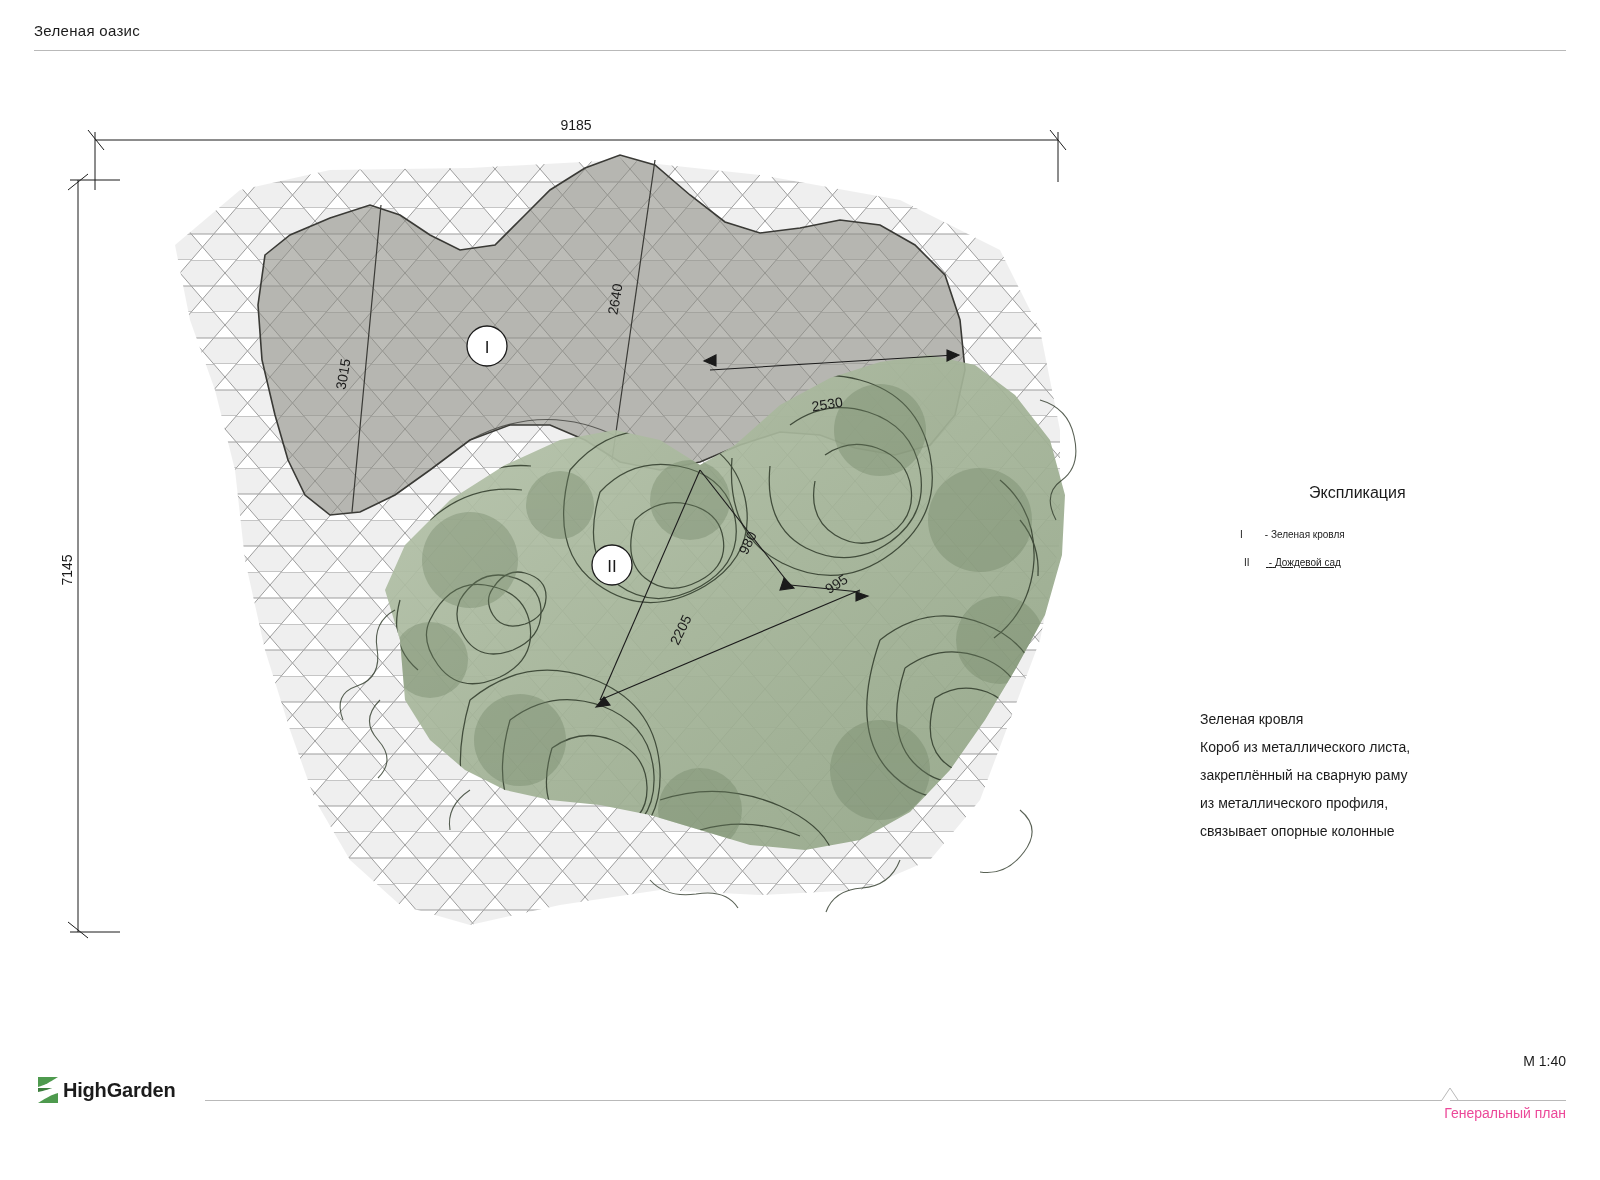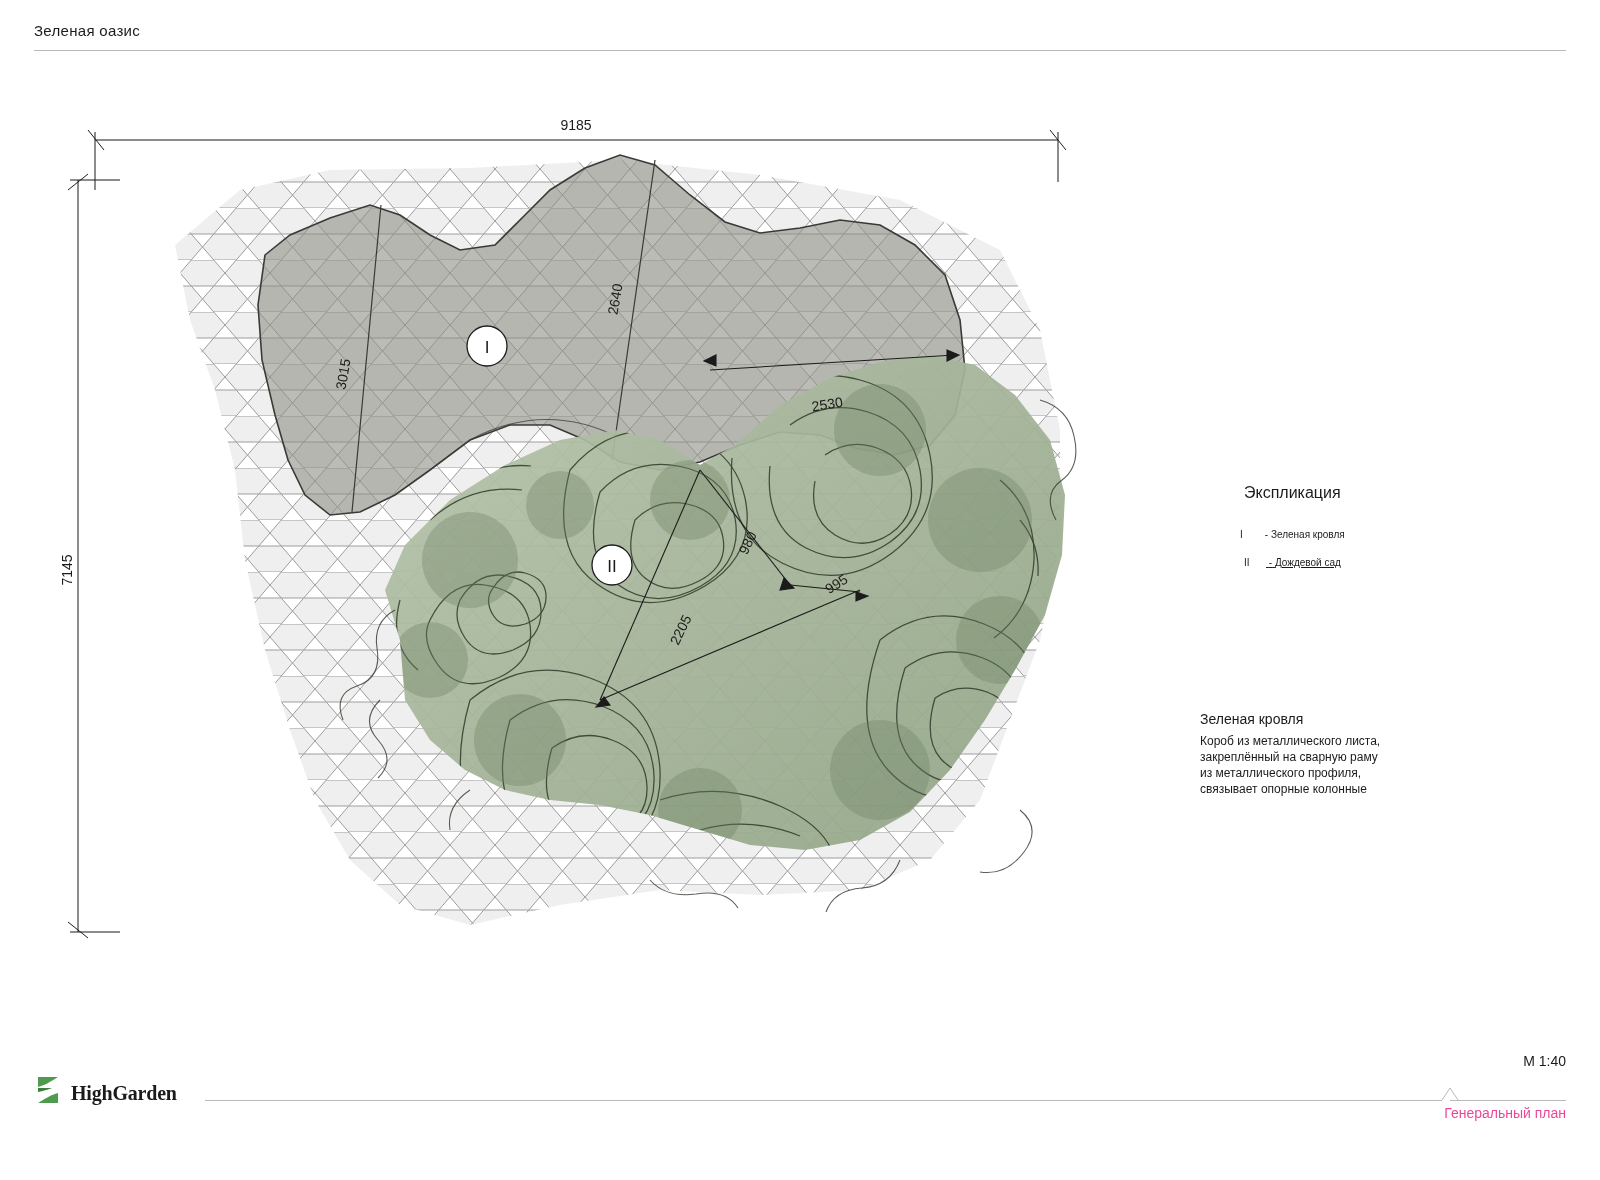--- a/index.html
+++ b/index.html
@@ -19,53 +19,53 @@
     font-size:15px;letter-spacing:.3px;color:#1b1b1b;
   }
   .header-rule{
     position:absolute;left:34px;top:50px;width:1532px;height:1px;
     background:#b9b9b9;
   }
 
   
   .footer-logo{
     position:absolute;left:34px;top:1075px;
-    display:flex;align-items:flex-end;gap:9px;font-family:Liberation Serif, serif;
+    display:flex;align-items:center;gap:1px;
   }
   .logo-mark{width:28px;height:30px;position:relative;}
   .logo-text{font-size:20px;font-weight:bold;letter-spacing:-.2px;color:#1b1b1b;}
   .footer-rule{
     position:absolute;left:205px;top:1100px;width:1237px;height:1px;background:#b9b9b9;
   }
   .footer-rule-right{
     position:absolute;left:1450px;top:1100px;width:116px;height:1px;background:#b9b9b9;
   }
   .footer-scale{
     position:absolute;right:34px;top:1053px;font-size:14px;color:#1b1b1b;text-align:center;
   }
   .footer-caption{
     position:absolute;right:34px;top:1105px;font-size:14px;color:#ec4899;text-align:center;
   }
 
   
   .legend-title{
-    position:absolute;left:1244px;top:484px;font-size:16px;color:#1b1b1b;
+    position:absolute;left:1309px;top:484px;font-size:16px;color:#1b1b1b;
   }
   .legend-item{
     position:absolute;font-size:10px;color:#1b1b1b;white-space:nowrap;
   }
   .legend-item .rn{display:inline-block;width:22px;text-align:left;}
   .legend-1{left:1240px;top:529px;}
   .legend-2{left:1244px;top:557px;text-decoration:underline;}
 
   .note-title{
     position:absolute;left:1200px;top:711px;font-size:14px;color:#1b1b1b;
   }
   .note-body{
-    position:absolute;left:1200px;top:733px;font-size:12px;line-height:16px;color:#1b1b1b;
+    position:absolute;left:1200px;top:733px;font-size:14px;line-height:28px;color:#1b1b1b;
     white-space:pre-line;width:330px;
   }
 
   
   #plan{position:absolute;left:0;top:0;width:1600px;height:1180px;}
 
   .dim-text{
     font-size:14px;fill:#1b1b1b;font-family:"Liberation Sans", sans-serif;
   }
   .marker-label{

